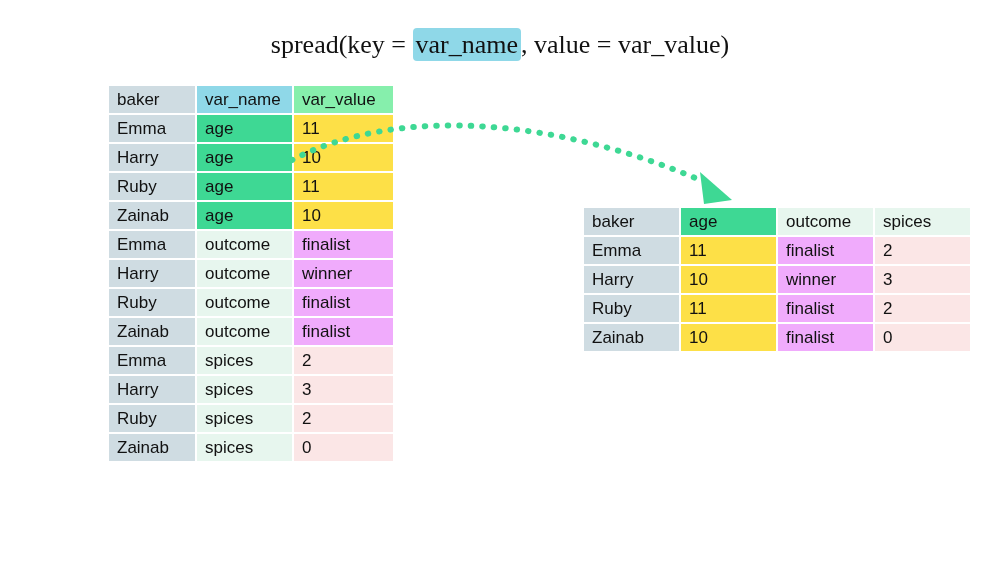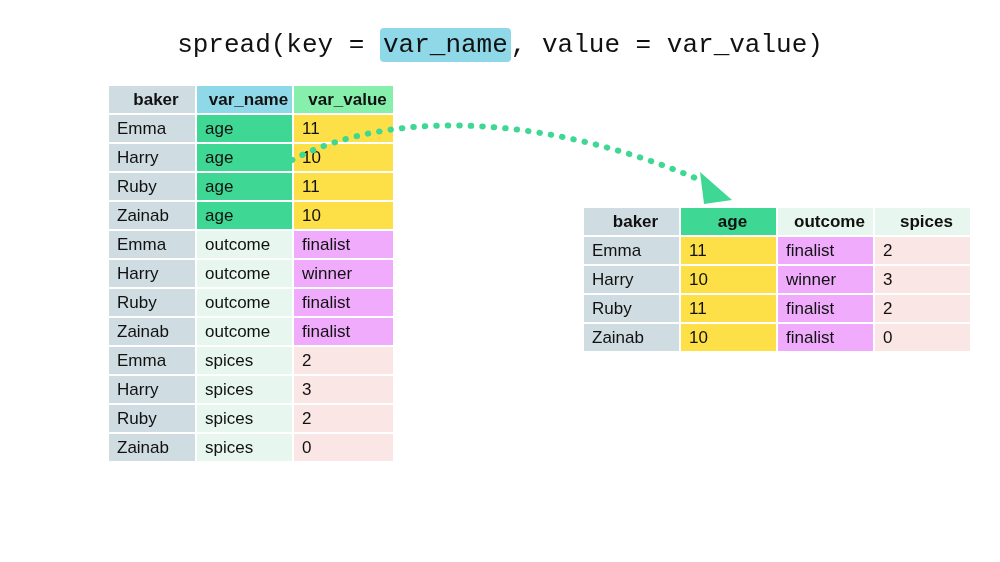--- a/index.html
+++ b/index.html
@@ -6,34 +6,34 @@
   body{
     width:1000px;height:562px;background:#ffffff;overflow:hidden;position:relative;
     font-family:"Liberation Sans",sans-serif;
     -webkit-font-smoothing:antialiased;
   }
 
   
   #title{
     position:absolute;left:0;top:30px;width:1000px;
     text-align:center;
-    font-family:Liberation Mono, monospace;
+    font-family:Liberation Serif, serif;
     font-size:26px;letter-spacing:0px;color:#111111;white-space:pre;
   }
   #title .hl{
     background:#8fd8e8;border-radius:4px;padding:2px 3px;
   }
 
   
   .tbl{position:absolute;border-collapse:separate;border-spacing:2px 2px;table-layout:fixed;}
   .tbl td{
     height:27px;padding:0 0 0 8px;vertical-align:middle;
     font-size:17px;color:#111111;white-space:nowrap;overflow:hidden;
   }
-  .tbl tr.hdr td{font-weight:bold;text-align:center;}
+  .tbl tr.hdr td{font-weight:normal;}
 
   
   .c-key{background:#cfdce2;}
   
   .h-cyan{background:#8fd8e8;}
   .h-green{background:#3ed894;}
   .h-ghost-blue{background:#86efac;color:#e2eaef;}
   .h-ghost-mint{background:#e7f6ee;color:#e3f1e9;}
 
   

